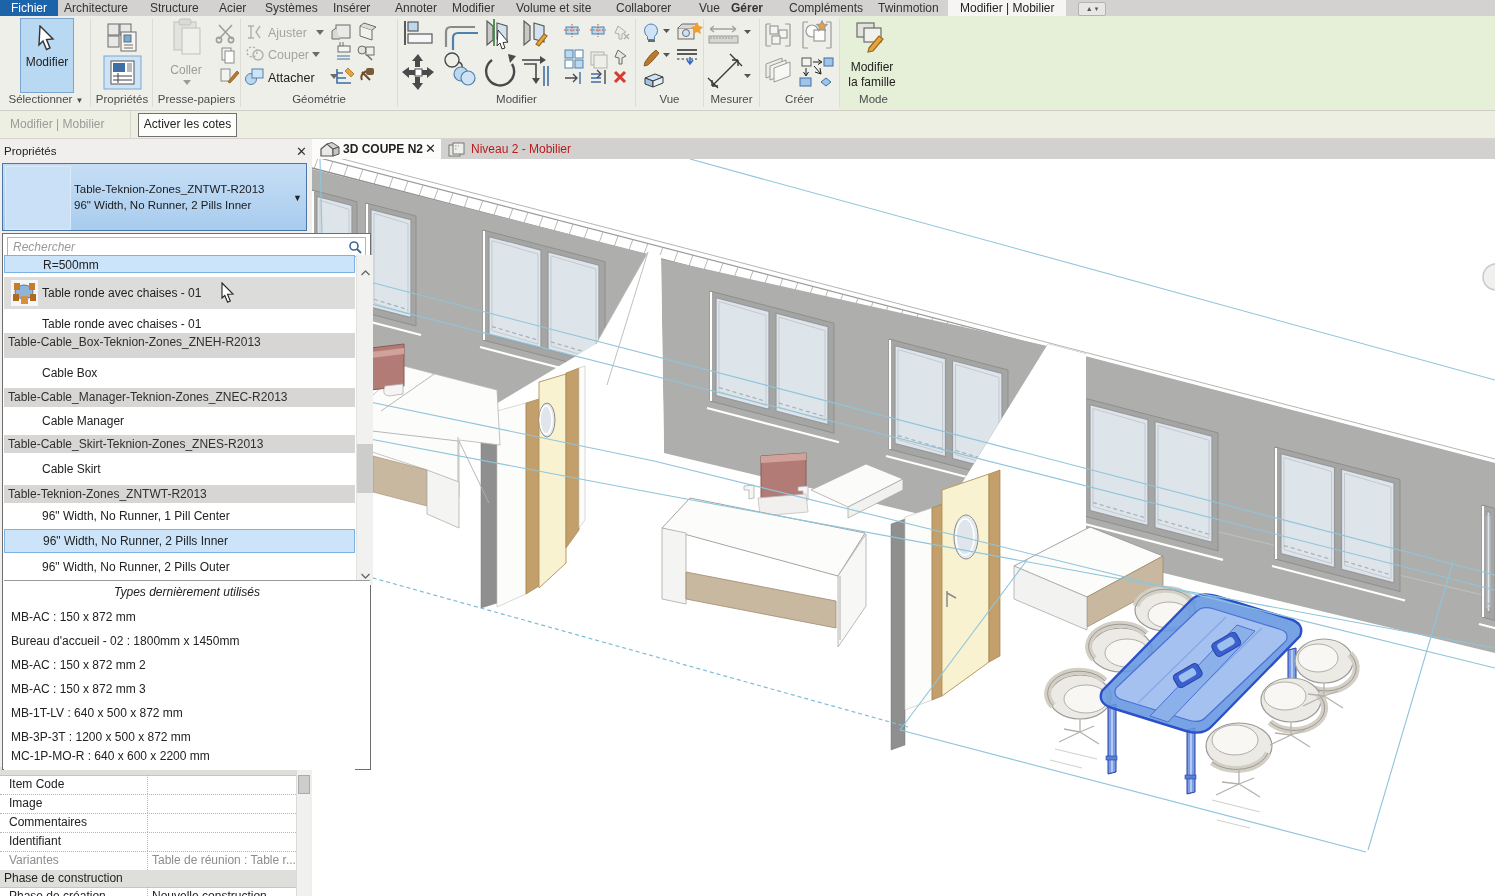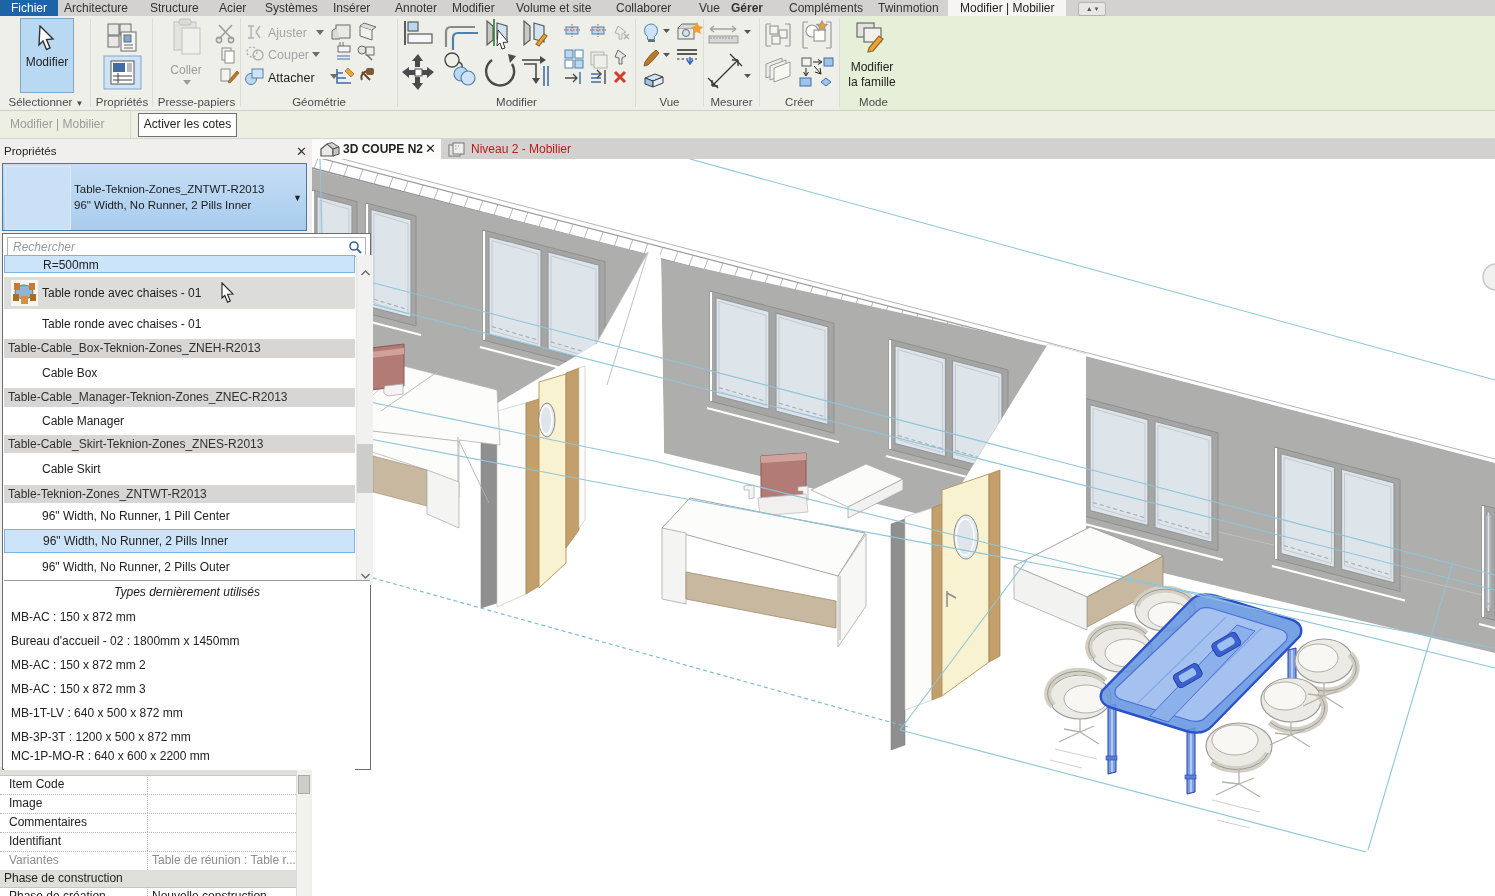--- a/index.html
+++ b/index.html
@@ -6,21 +6,21 @@
 body{width:1495px;height:896px;overflow:hidden;position:relative;font-family:"Liberation Sans",sans-serif;background:#fff;}
 .abs{position:absolute;}
 
 #tabbar{left:0;top:0;width:1495px;height:16px;background:#d4d2d0;}
 #tabbar .tab{position:absolute;top:0;height:16px;line-height:16px;font-size:12px;color:#333;white-space:nowrap;}
 #tabbar .fichier{background:#1d63a9;color:#fff;padding:0 11px;}
 #tabbar .activetab{background:#f6f5f3;color:#222;padding:0 12px;}
 
 #ribbon{left:0;top:16px;width:1495px;height:94px;background:#efefea;}
 #ribbon .green{position:absolute;left:839px;top:0;width:656px;height:94px;background:#e6efd8;}
-.plabel{position:absolute;top:77px;height:16px;font-size:11.5px;color:#4a4a4a;text-align:center;line-height:18px;}
+.plabel{position:absolute;top:77px;height:16px;font-size:11.5px;color:#4a4a4a;text-align:center;line-height:13px;}
 .psep{position:absolute;top:3px;width:1px;height:88px;background:#dddbd5;}
 
 #btnModify{position:absolute;left:20px;top:2px;width:52px;height:73px;background:#b9d9f3;border:1px solid #78a8d2;font-size:12px;color:#1e1e1e;text-align:center;}
 
 #optbar{left:0;top:110px;width:1495px;height:29px;background:#ecefe2;border-top:1px solid #cfcdc6;border-bottom:1px solid #d6d4cd;box-sizing:border-box;}
 #optbar .dim{position:absolute;left:10px;top:6px;font-size:12px;color:#9b9b9b;}
 #optbar .btn{position:absolute;left:138px;top:2px;width:97px;height:22px;background:#fdfdfc;border:1px solid #707070;font-size:12px;color:#222;text-align:center;line-height:21px;}
 #optbar .vsep{position:absolute;left:130px;top:0;width:1px;height:27px;background:#d8d6cf;}
 
 #palette{left:0;top:139px;width:312px;height:757px;background:#f0efed;}
@@ -611,21 +611,21 @@
       <rect x="3" y="3" width="6" height="7" fill="#c87c28"></rect>
         <rect x="18" y="3" width="6" height="7" fill="#c87c28"></rect>
       <rect x="2" y="14" width="6" height="7" fill="#b06a20"></rect>
         <rect x="19" y="14" width="6" height="7" fill="#b06a20"></rect>
       <rect x="10" y="16" width="7" height="8" fill="#d89040"></rect>
     </svg>
   </div>
   <div class="drow" style="top:75px;height:30px;">
       <span style="top:8px;">Table ronde avec chaises - 01</span>
     </div>
-  <div class="drow hd" style="top:105px;height:26px;">
+  <div class="drow hd" style="top:99px;height:26px;">
       <span style="top:2px;">Table-Cable_Box-Teknion-Zones_ZNEH-R2013</span>
     </div>
   <div class="drow" style="top:124px;height:30px;">
       <span style="top:8px;">Cable Box</span>
     </div>
   <div class="drow hd" style="top:154px;height:19px;">
       <span style="top:2px;">Table-Cable_Manager-Teknion-Zones_ZNEC-R2013</span>
     </div>
   <div class="drow" style="top:173px;height:20px;">
       <span style="top:7px;">Cable Manager</span>

